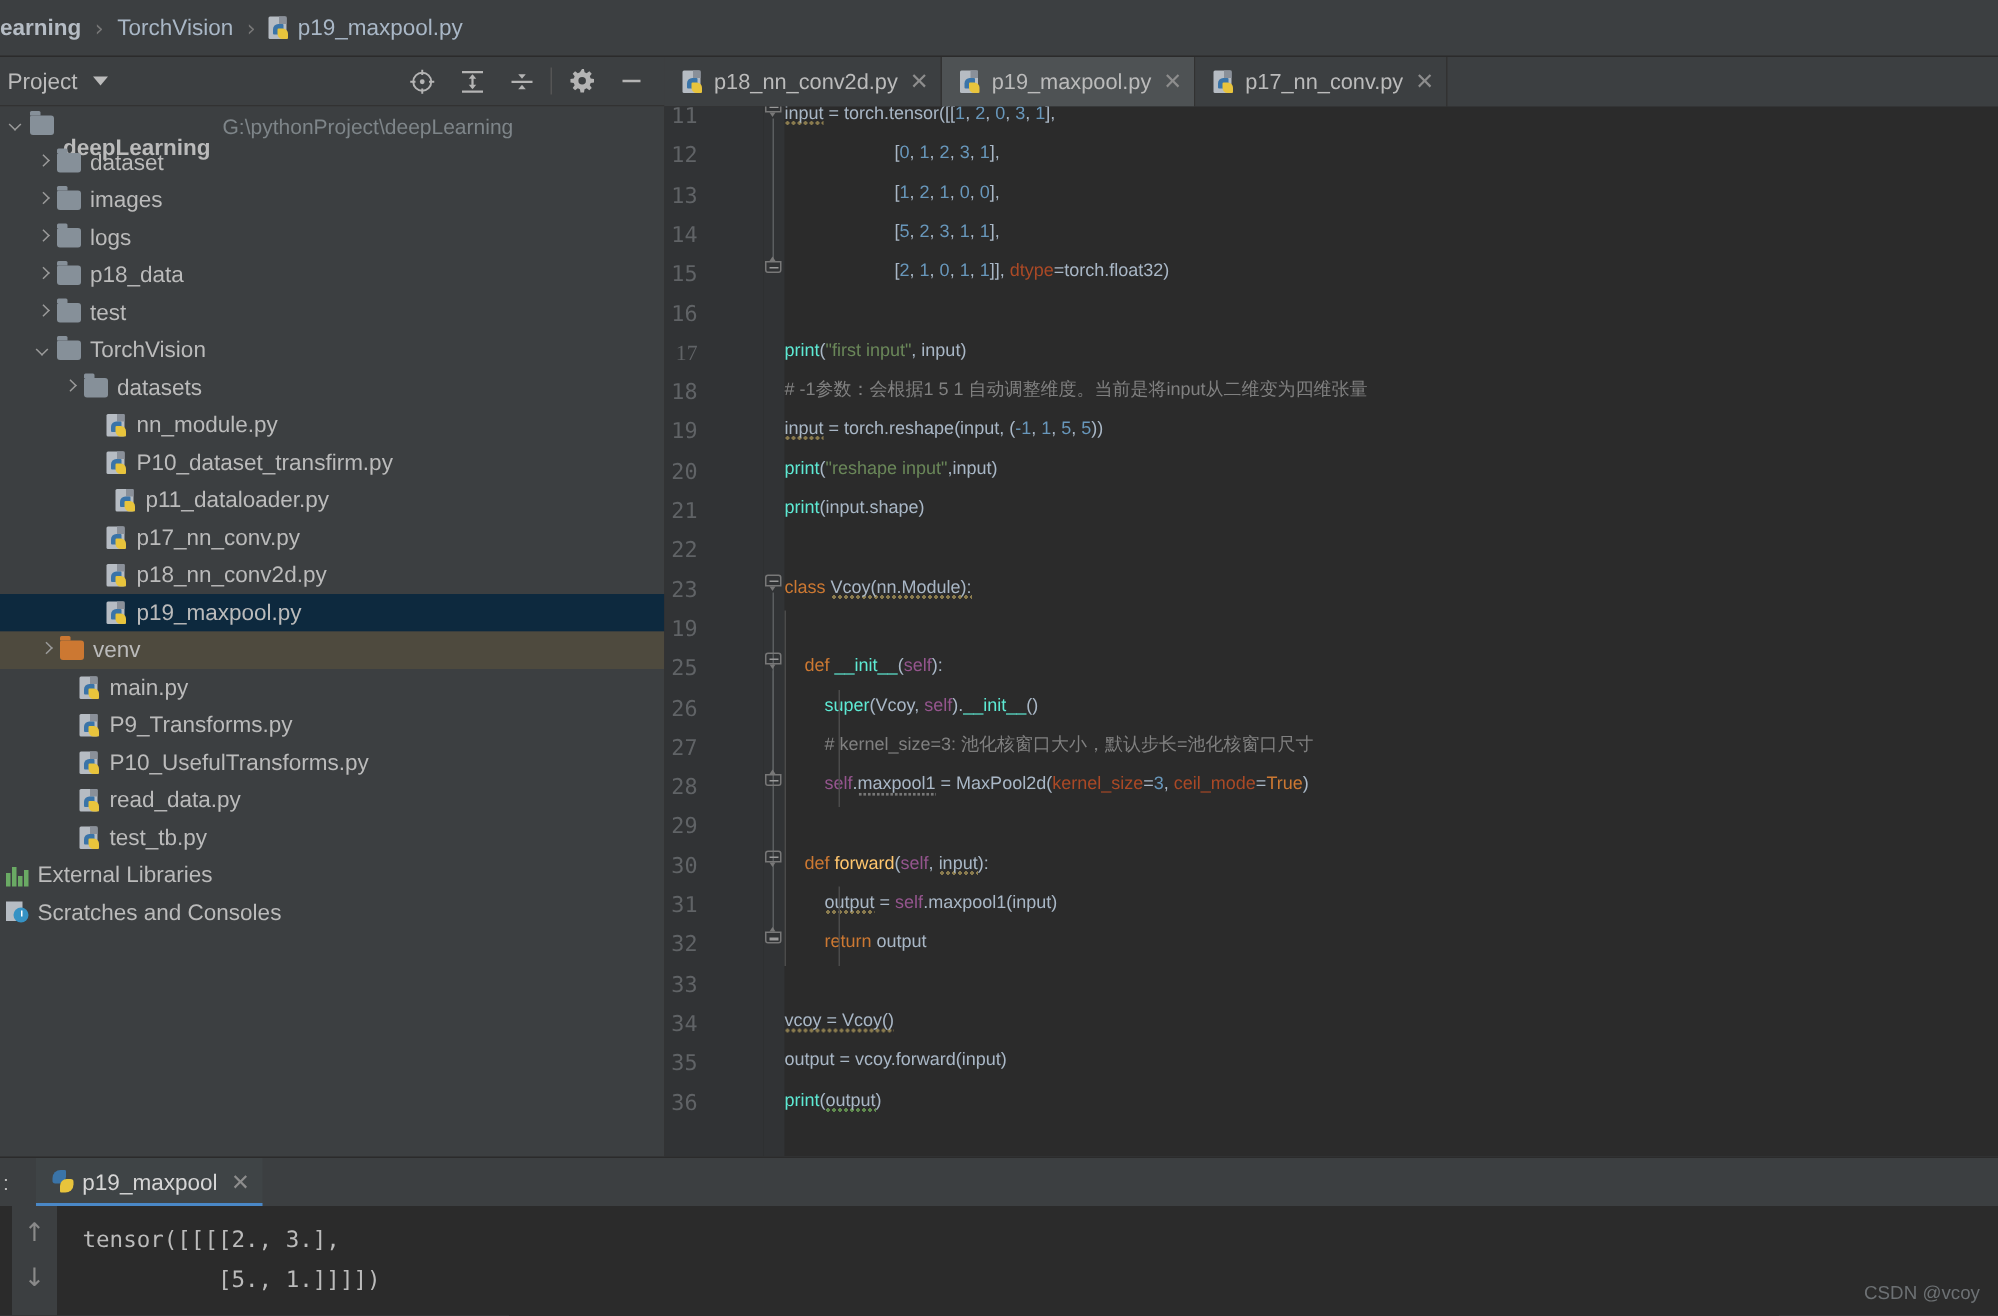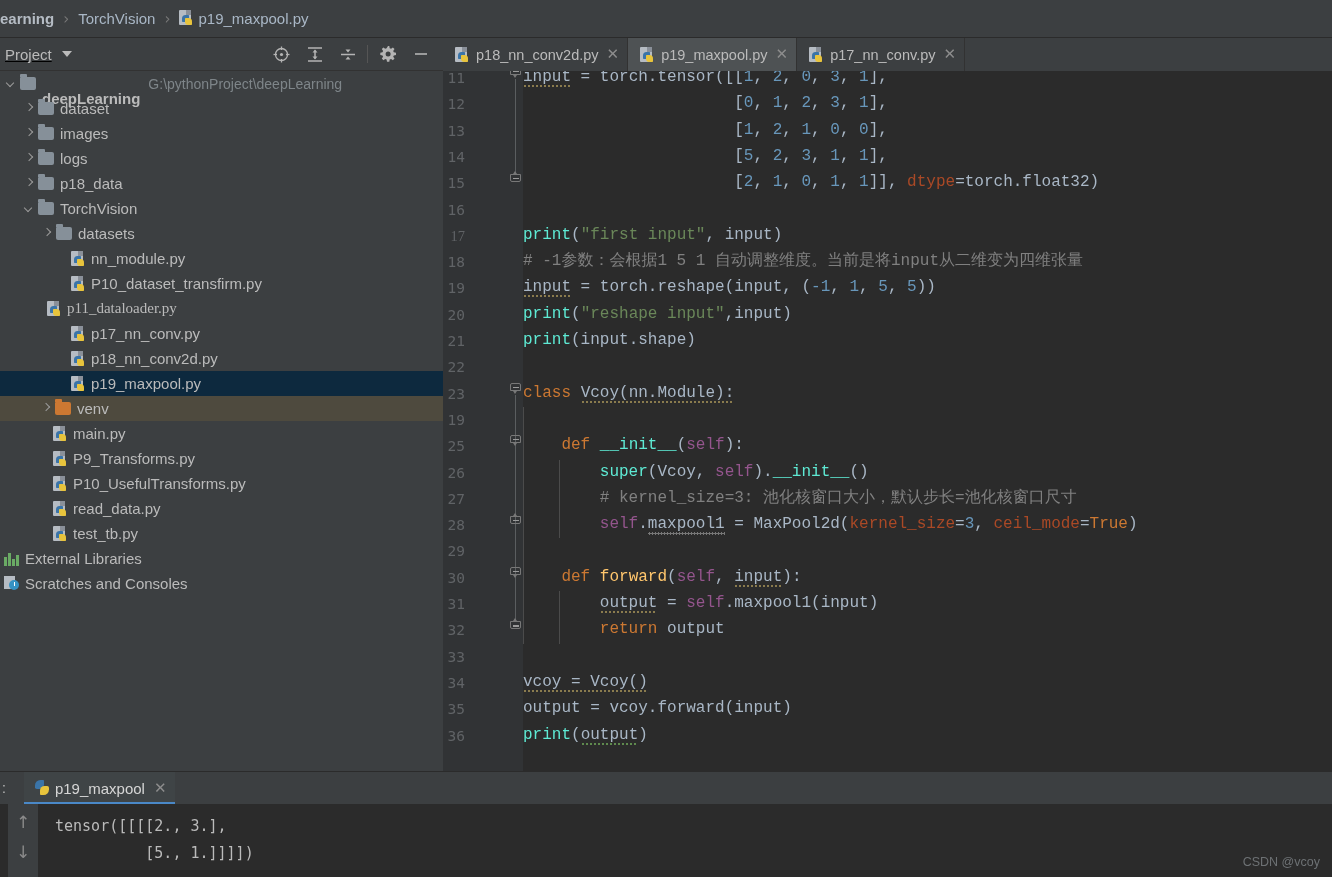--- a/index.html
+++ b/index.html
@@ -14,21 +14,21 @@
   
   #breadcrumb-bar {
     position: absolute; left: 0; top: 0; width: 1332px; height: 38px;
     background: #3c3f41;
     display: flex; align-items: center;
     padding-left: 0px;
     border-bottom: 1px solid #2b2b2b;
   }
   .crumb {
     color: #a9b7c6; font-size: 15px;
-    display: flex; 
+    display: flex; align-items: center;
   }
   .crumb.bold { font-weight: bold; color: #b5bcc4; }
   .crumb-sep {
     color: #777; font-size: 15px; margin: 0 9px;
     font-family: "DejaVu Sans", sans-serif;
   }
 
   
   .pyicon {
     display: inline-block; position: relative;
@@ -51,21 +51,20 @@
     position: absolute; left: 6px; top: 8px; width: 7px; height: 7px;
     background: #e8c43c; border-radius: 10% 50% 10% 50%;
   }
 
   
   #project-toolbar {
     position: absolute; left: 0; top: 38px; width: 443px; height: 33px;
     background: #3c3f41;
     display: flex; align-items: center;
     border-bottom: 1px solid #323232;
-    text-decoration: underline;
   }
   #project-label {
     color: #bbbbbb; font-size: 15px; margin-left: 5px;
   }
   .tb-caret {
     width: 0; height: 0; margin-left: 10px;
     border-left: 5px solid transparent; border-right: 5px solid transparent;
     border-top: 6px solid #bbb;
   }
   .tb-icons { margin-left: auto; display: flex; align-items: center; gap: 0px; padding-right: 6px; }
@@ -186,21 +185,21 @@
     content: ""; position: absolute; left: 3.2px; top: -3px;
     border-left: 2.4px solid transparent; border-right: 2.4px solid transparent;
     border-bottom: 3.5px solid #787878;
   }
 
   #code-area {
     position: absolute; left: 80px; top: 0; width: 809px; height: 100%;
   }
   .cline {
     position: absolute; left: 0; white-space: pre;
-    font-family: Liberation Mono, monospace; font-size: 16px;
+    font-family: Liberation Sans, sans-serif; font-size: 12px;
     color: #a9b7c6; line-height: 1;
   }
   .indentguide {
     position: absolute; width: 1px; background: #4b4b4b;
   }
   
   .kw   { color: #cc7832; }
   .fn   { color: #ffc66d; }
   .str  { color: #6a8759; }
   .num  { color: #6897bb; }
@@ -370,20 +369,25 @@
       <span class="arrow closed"></span>
       <span class="foldericon"></span>
       <span class="row-label">logs</span>
     </div>
     <div class="tree-row" style="padding-left: 22px;">
       <span class="arrow closed"></span>
       <span class="foldericon"></span>
       <span class="row-label">p18_data</span>
     </div>
     <div class="tree-row" style="padding-left: 22px;">
+      <span class="arrow closed"></span>
+      <span class="foldericon"></span>
+      <span class="row-label">test</span>
+    </div>
+    <div class="tree-row" style="padding-left: 22px;">
       <span class="arrow open"></span>
       <span class="foldericon"></span>
       <span class="row-label">TorchVision</span>
     </div>
     <div class="tree-row" style="padding-left: 40px;">
       <span class="arrow closed"></span>
       <span class="foldericon"></span>
       <span class="row-label">datasets</span>
     </div>
     <div class="tree-row" style="padding-left: 58px;">
@@ -399,21 +403,21 @@
     <div class="tree-row" style="padding-left: 58px;">
       <span style="width: 13px; flex: 0 0 auto;"></span>
       <span class="pyicon" style="margin-right: 5px;">
         <span class="sheet"></span>
         <span class="fold"></span>
         <span class="pyblue"></span>
         <span class="pyyellow"></span>
       </span>
       <span class="row-label">P10_dataset_transfirm.py</span>
     </div>
-    <div class="tree-row" style="padding-left: 34px; font-family: Liberation Serif, serif;">
+    <div class="tree-row" style="padding-left: 64px;">
       <span style="width: 13px; flex: 0 0 auto;"></span>
       <span class="pyicon" style="margin-right: 5px;">
         <span class="sheet"></span>
         <span class="fold"></span>
         <span class="pyblue"></span>
         <span class="pyyellow"></span>
       </span>
       <span class="row-label">p11_dataloader.py</span>
     </div>
     <div class="tree-row" style="padding-left: 58px;">
@@ -439,21 +443,21 @@
     <div class="tree-row selected" style="padding-left: 58px;">
       <span style="width: 13px; flex: 0 0 auto;"></span>
       <span class="pyicon" style="margin-right: 5px;">
         <span class="sheet"></span>
         <span class="fold"></span>
         <span class="pyblue"></span>
         <span class="pyyellow"></span>
       </span>
       <span class="row-label">p19_maxpool.py</span>
     </div>
-    <div class="tree-row venvrow" style="padding-left: 39px; text-align: right;">
+    <div class="tree-row venvrow" style="padding-left: 24px; text-align: right;">
       <span class="arrow closed"></span>
       <span class="foldericon orange"></span>
       <span class="row-label">venv</span>
     </div>
     <div class="tree-row" style="padding-left: 40px;">
       <span style="width: 13px; flex: 0 0 auto;"></span>
       <span class="pyicon" style="margin-right: 5px;">
         <span class="sheet"></span>
         <span class="fold"></span>
         <span class="pyblue"></span>

